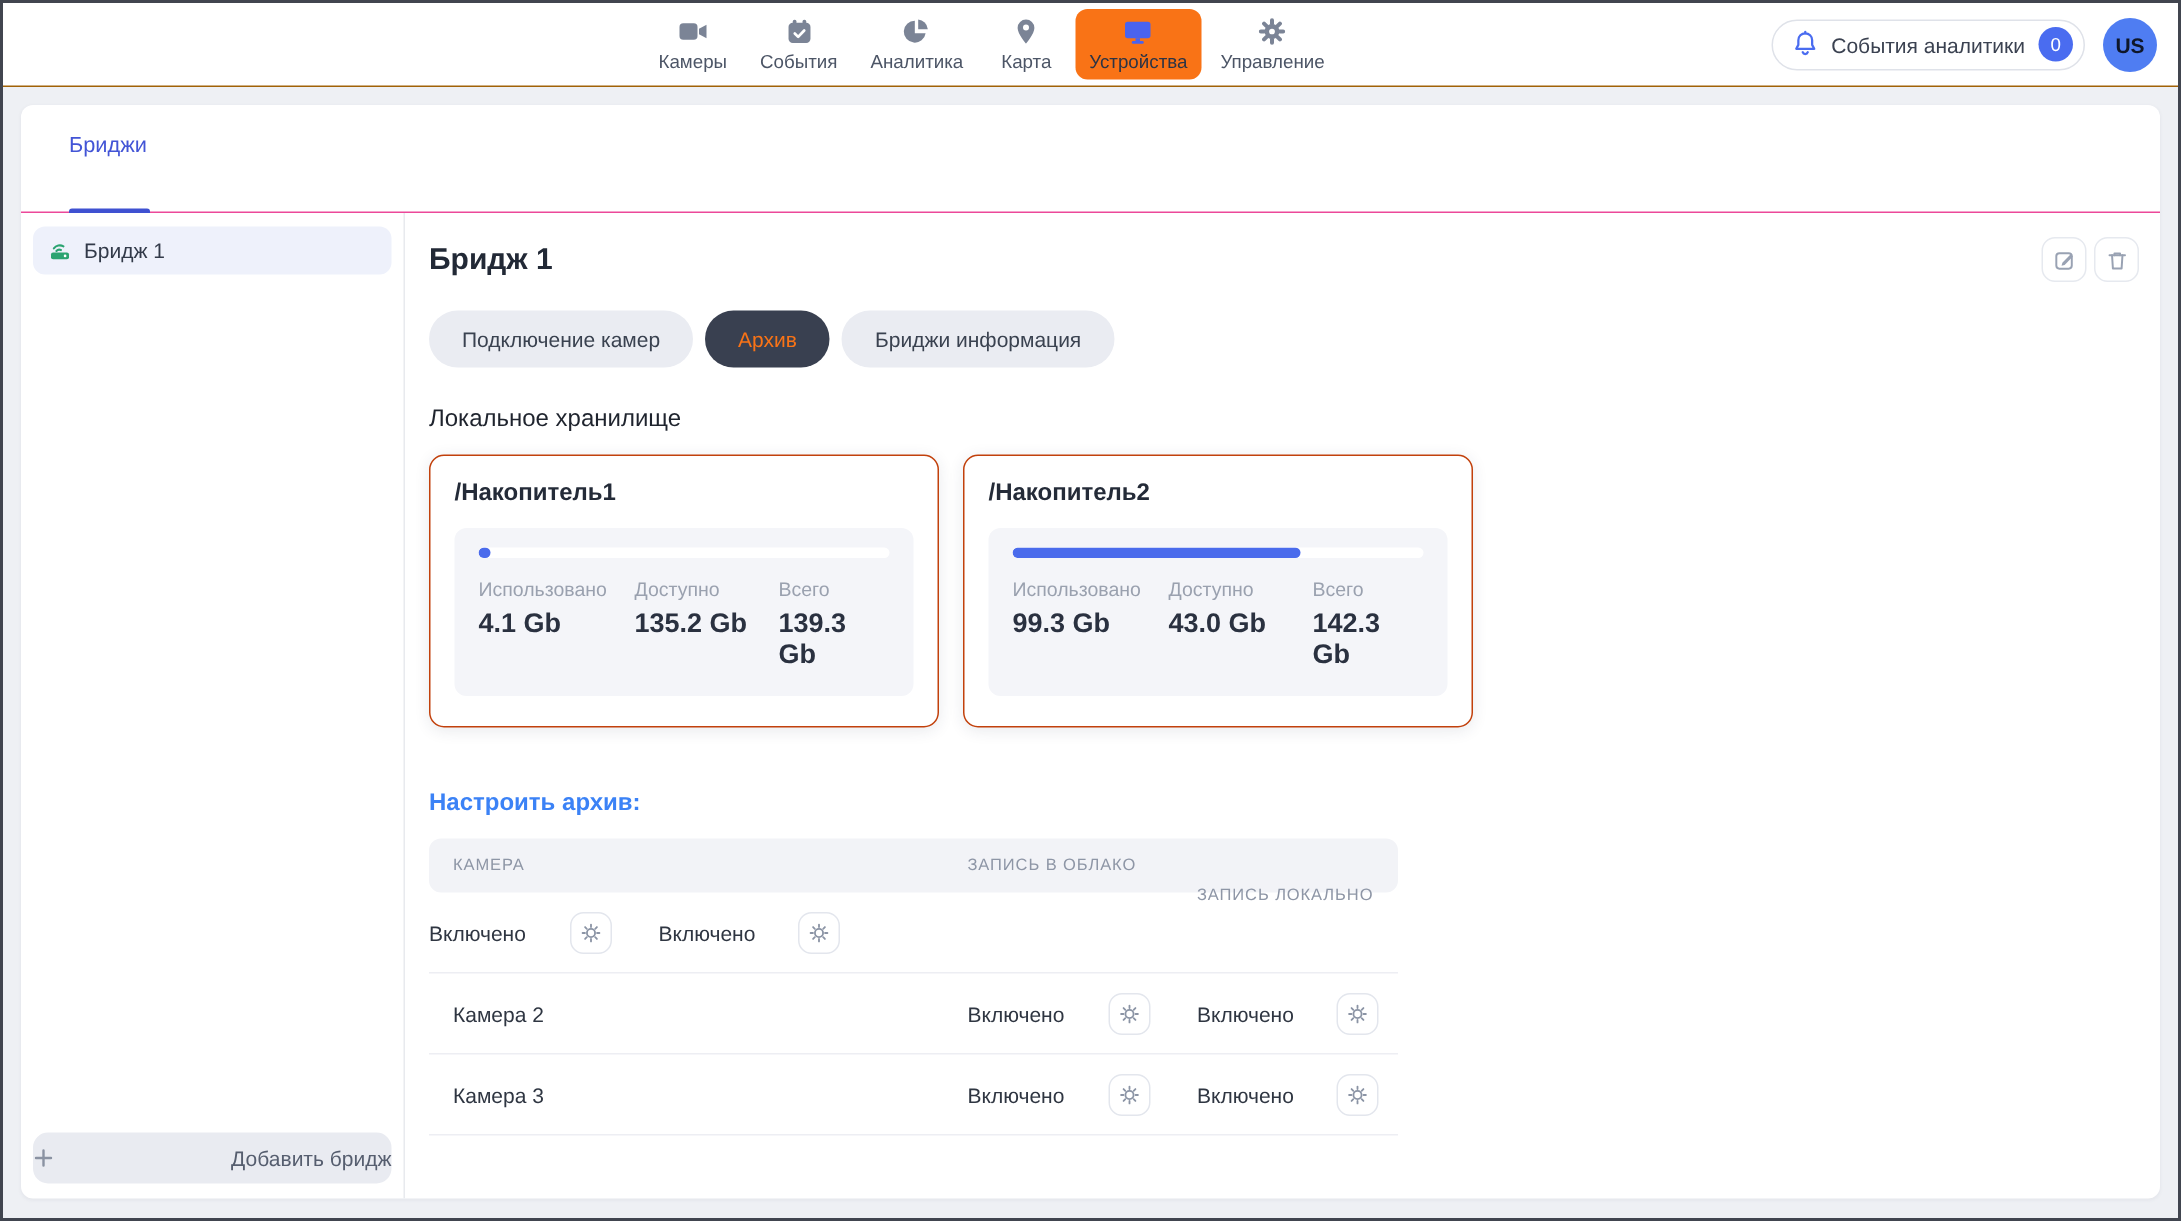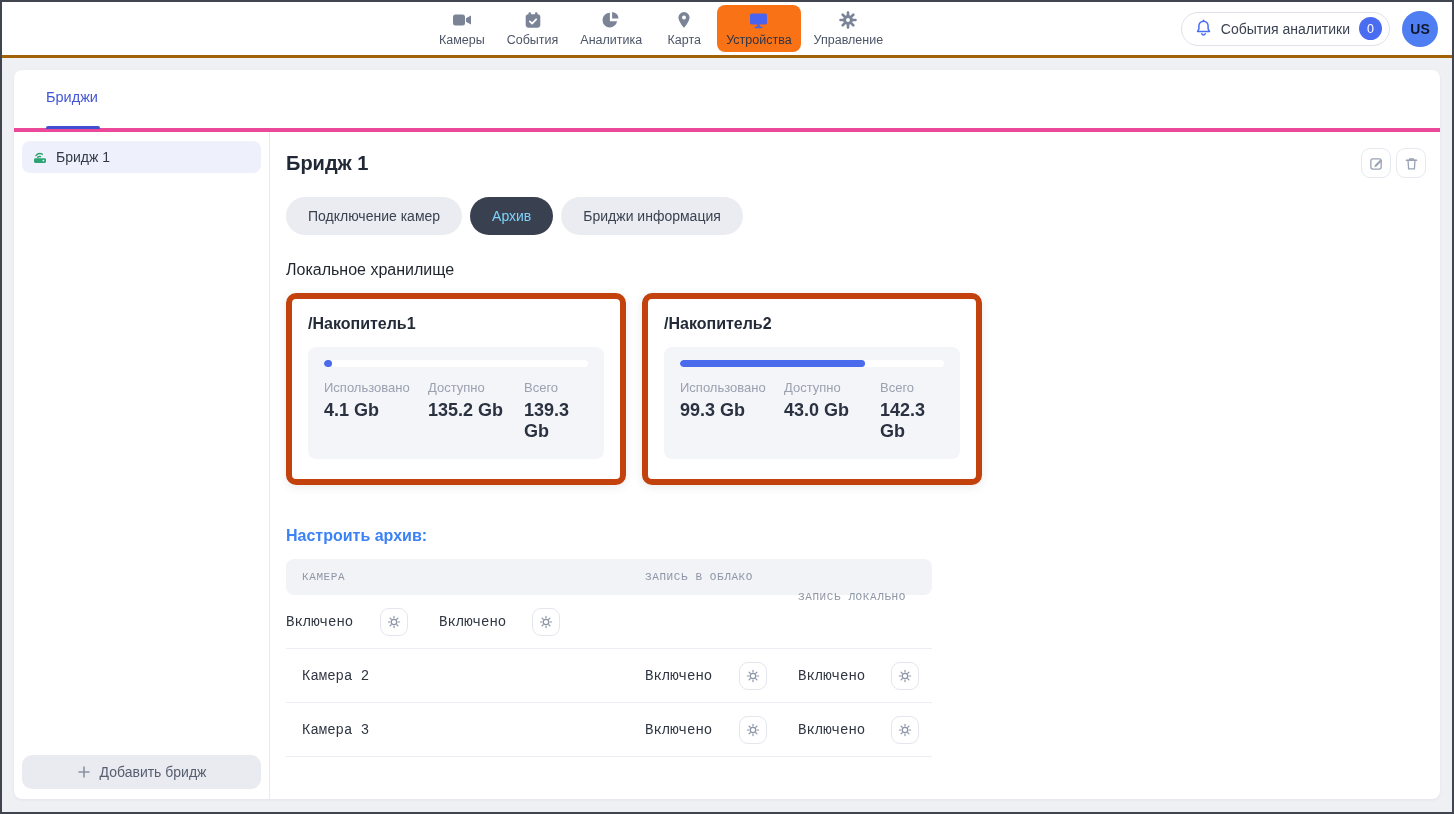--- a/index.html
+++ b/index.html
@@ -8,21 +8,21 @@
     font-family: "Liberation Sans", sans-serif;
     border: 2px solid #41454f;
     background: #eef0f4;
     overflow: hidden;
     color: #2c3340;
   }
   svg { display:block; }
 
   
   .app-header {
-    height: 56px; background: #fff; border-bottom: 3px solid #a16207;
+    height: 56px; background: #fff; border-bottom: 1px solid #a16207;
     position: relative; display: flex; align-items: center;
   }
   .main-nav { position: absolute; left: 428px; top: 0; height: 100%; display: flex; align-items: center; gap: 4px; }
   .nav-item {
     display: flex; flex-direction: column; align-items: center; justify-content: center;
     gap: 3px; padding: 5px 9px; border-radius: 8px; cursor: pointer; min-width: 58px;
   }
   .nav-item .nav-icon { color: #7b8496; height: 20px; display:flex; align-items:center; }
   .nav-item .nav-label { font-size: 12.5px; color: #4c5566; white-space: nowrap; }
   .nav-item.active { background: #f97316; }
@@ -44,78 +44,78 @@
     font-size: 14px; font-weight: bold; display: flex; align-items: center; justify-content: center; cursor: pointer;
   }
 
   
   .page { padding: 12px; height: calc(100% - 57px); }
   .panel {
     background: #fff; border-radius: 8px; height: 100%;
     box-shadow: 0 1px 3px rgba(30,40,70,.06);
     display: flex; flex-direction: column; overflow: hidden;
   }
-  .panel-tabs { height: 62px; position: relative; border-bottom: 4px solid #ec4899; flex: none; }
+  .panel-tabs { height: 72px; position: relative; border-bottom: 1px solid #ec4899; flex: none; }
   .panel-tab {
     position: absolute; left: 32px; top: 19px; font-size: 14.5px; color: #4355d6; cursor: pointer;
   }
   .panel-tab-underline { position: absolute; left: 32px; bottom: -1px; width: 54px; height: 3px; background: #3f51d1; border-radius: 2px 2px 0 0; }
 
   .panel-body { flex: 1; display: flex; min-height: 0; }
 
   
   .sidebar { width: 256px; flex: none; border-right: 1px solid #e8eaee; display: flex; flex-direction: column; padding: 9px 8px 10px; }
   .bridge-item {
     height: 32px; display: flex; align-items: center; gap: 8px; padding: 0 10px;
     background: #eef1fb; border-radius: 8px; font-size: 14px; color: #323a49; cursor: pointer;
   }
   .sidebar-spacer { flex: 1; }
   .add-bridge-btn {
     height: 34px; background: #e9ebf1; border: none; border-radius: 10px;
-    display: flex; align-items: center; justify-content: center; gap: 9px;
+    display: flex; align-items: center; justify-content: space-between; gap: 9px;
     font-family: inherit; font-size: 14px; color: #565e6f; cursor: pointer;
   }
 
   
   .main { flex: 1; padding: 16px 14px 0 16px; overflow: hidden; }
   .title-row { display: flex; align-items: center; justify-content: space-between; }
   .page-title { font-size: 20px; font-weight: 600; color: #222936; }
   .title-actions { display: flex; gap: 5px; }
   .icon-btn {
     width: 30px; height: 30px; border: 1px solid #e6e9ef; background: #fff; border-radius: 9px;
     color: #99a2b3; display: flex; align-items: center; justify-content: center; cursor: pointer;
   }
 
   .section-tabs { display: flex; gap: 8px; margin-top: 19px; }
   .pill-tab {
     height: 38px; border-radius: 19px; background: #eaecf2; border: none; padding: 0 22px;
     font-family: inherit; font-size: 14px; color: #3a4250; display: flex; align-items: center; cursor: pointer;
   }
-  .pill-tab.active { background: #394050; color: #7dd3fc; }
+  .pill-tab.active { background: #394050; color: #f97316; }
 
   .section-heading { margin-top: 26px; font-size: 16px; font-weight: normal; color: #1f242e; }
 
   .cards-row { display: flex; gap: 16px; margin-top: 14px; }
   .storage-card {
-    width: 340px; background: #fff; border: 6px solid #c2410c; border-radius: 10px;
+    width: 340px; background: #fff; border: 1px solid #c2410c; border-radius: 10px;
     box-shadow: 0 2px 10px rgba(40,50,80,.10); padding: 16px 16px 20px;
   }
   .drive-name { font-size: 16px; font-weight: 600; color: #242b38; }
   .drive-stats-box { margin-top: 14px; background: #f4f5f9; border-radius: 8px; padding: 13px 16px 17px; }
   .progress-track { height: 7px; background: #fff; border-radius: 4px; overflow: hidden; }
   .progress-fill { height: 100%; background: #4a6bec; border-radius: 4px; }
   .stats-row { display: flex; margin-top: 13px; }
   .stat-col-1 { width: 104px; }
   .stat-col-2 { width: 96px; }
   .stat-col-3 { flex: 1; }
   .stat-label { font-size: 13px; color: #9aa1af; }
   .stat-value { margin-top: 5px; font-size: 18px; font-weight: 600; color: #2a3140; }
 
   .archive-heading { margin-top: 42px; font-size: 16px; font-weight: bold; color: #3b82f6; }
-  .archive-table { width: 646px; margin-top: 14px; font-family: Liberation Mono, monospace; }
+  .archive-table { width: 646px; margin-top: 14px; }
   .table-header {
     height: 36px; background: #f2f3f7; border-radius: 8px; display: flex; align-items: center;
     font-size: 11px; color: #8e96a6; letter-spacing: .6px;
   }
   .th-camera { flex: 1; padding-left: 16px; }
   .th-cloud { width: 153px; margin-left: 24px; }
   .th-local { width: 134px; margin-top: 40px; }
   .table-row { height: 54px; display: flex; align-items: center; border-bottom: 1px solid #edeef3; font-size: 14px; color: #2f3642; }
   .cell-camera { flex: 1; padding-left: 16px; }
   .cell-cloud { width: 153px; display: flex; align-items: center; }

